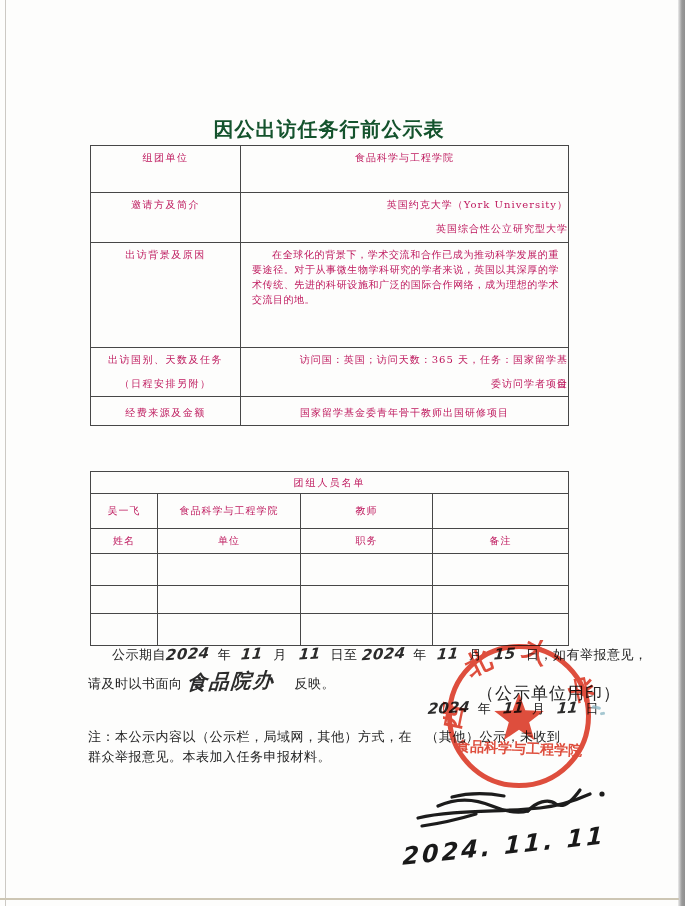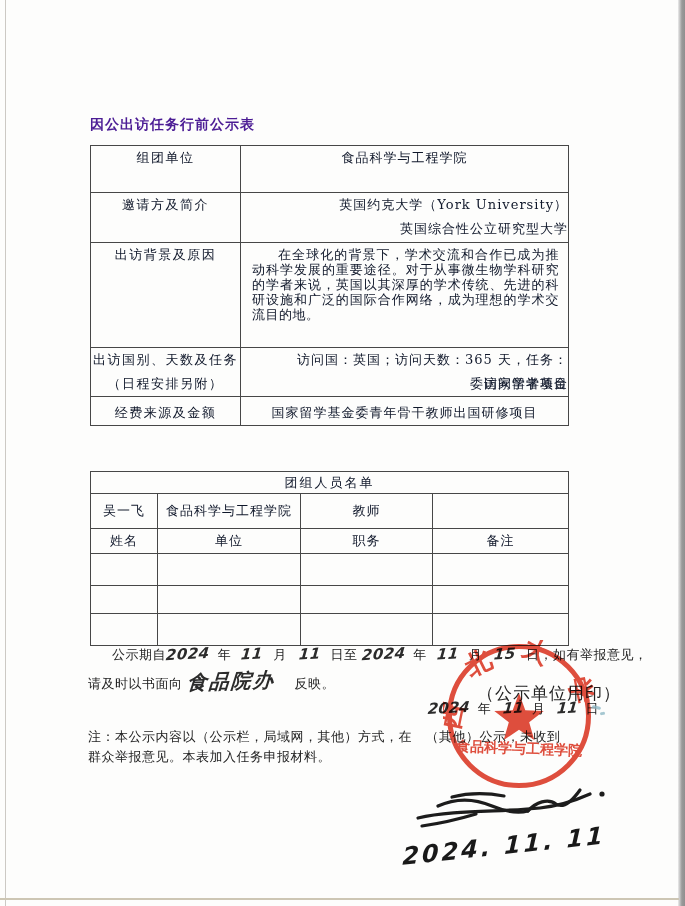--- a/index.html
+++ b/index.html
@@ -4,26 +4,26 @@
 <style>
   html,body{margin:0;padding:0;background:#e9e9e9;}
   .page{position:relative;width:685px;height:906px;background:#fdfdfc;overflow:hidden;
         font-family:"DejaVu Serif","Liberation Serif",serif;color:#1e1e1e;}
   
   .edge-left{position:absolute;left:5px;top:0;width:1px;height:100%;background:#ccc9c4;}
   .edge-right{position:absolute;right:0;top:0;width:7px;height:100%;
               background:linear-gradient(to right,#ececec,#9a9a9a 55%,#8f8f8f);}
   .edge-bottom{position:absolute;left:0;top:898px;width:679px;height:2px;background:#cdc6b4;}
 
-  .title{position:absolute;left:90px;top:116px;width:478px;
+  .title{position:absolute;left:90px;top:116px;width:478px;text-align:center;
          font-family:"DejaVu Sans","Liberation Sans",sans-serif;
-         font-size:14px;font-weight:700;letter-spacing:1px;color:#4c1d95;}
+         font-size:20px;font-weight:700;letter-spacing:1px;color:#14532d;}
 
   table.t{position:absolute;border-collapse:collapse;table-layout:fixed;
-          font-size:13px;color:#0f172a;}
+          font-size:10px;color:#be185d;}
   table.t td{border:1px solid #474747;padding:0;overflow:hidden;}
   table.main{left:90px;top:145px;width:478px;border:1.5px solid #3d3d3d;}
   table.roster{left:90px;top:471px;width:478px;border:1.5px solid #3d3d3d;border-top:none;}
 
   td.lbl{text-align:center;vertical-align:top;padding-top:6px;letter-spacing:1.5px;line-height:24px;}
   td.val{text-align:center;vertical-align:top;padding-top:6px;letter-spacing:1px;line-height:24px;}
   td.val .vline{height:24px;text-align:right;}
   td.val .left1{text-align:right;padding-left:6px;margin-left:44px;}
   .para{text-align:justify;text-indent:2em;padding:4px 9px 0 11px;line-height:15px;
         letter-spacing:0.5px;}

